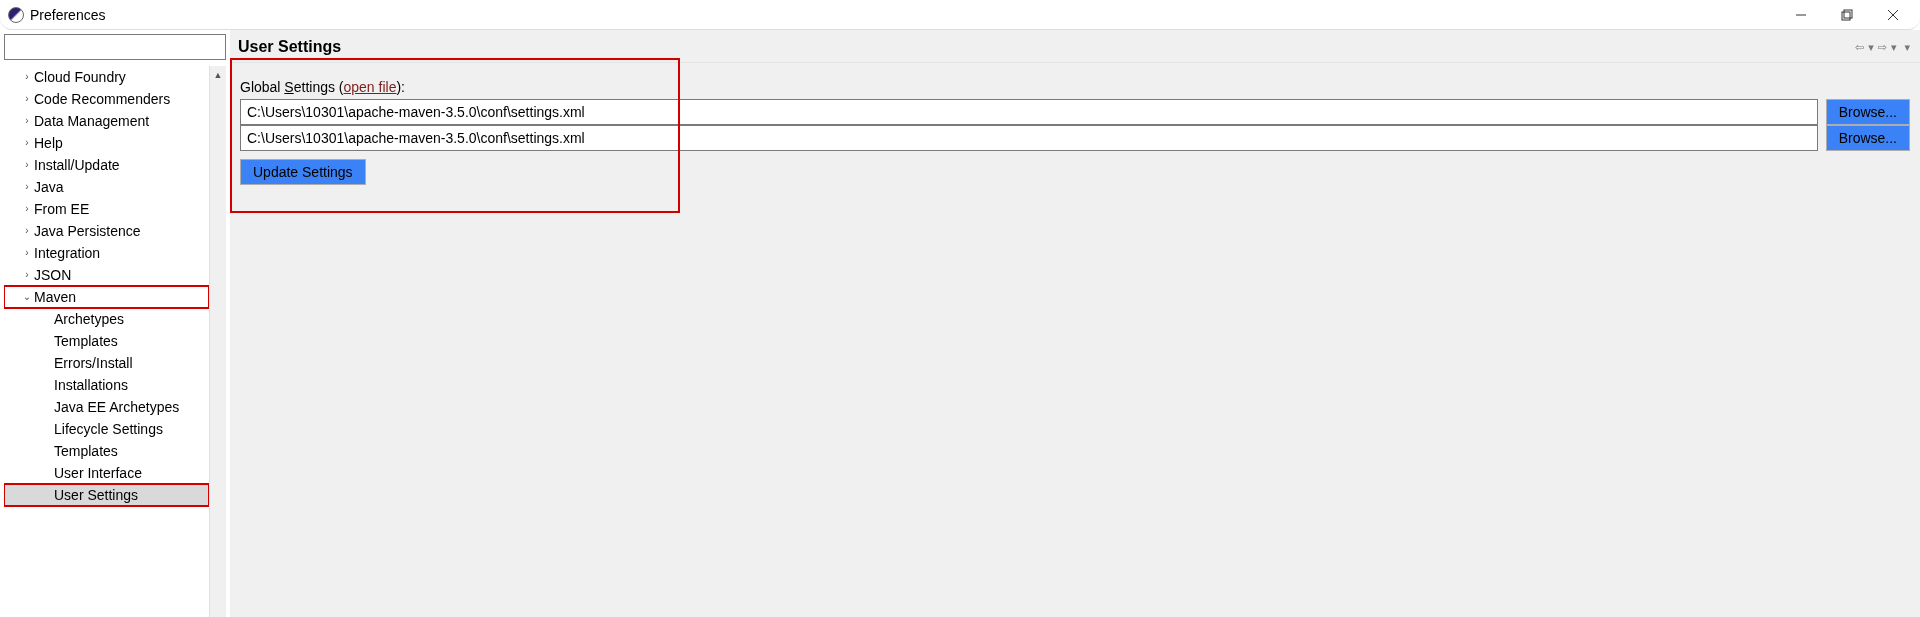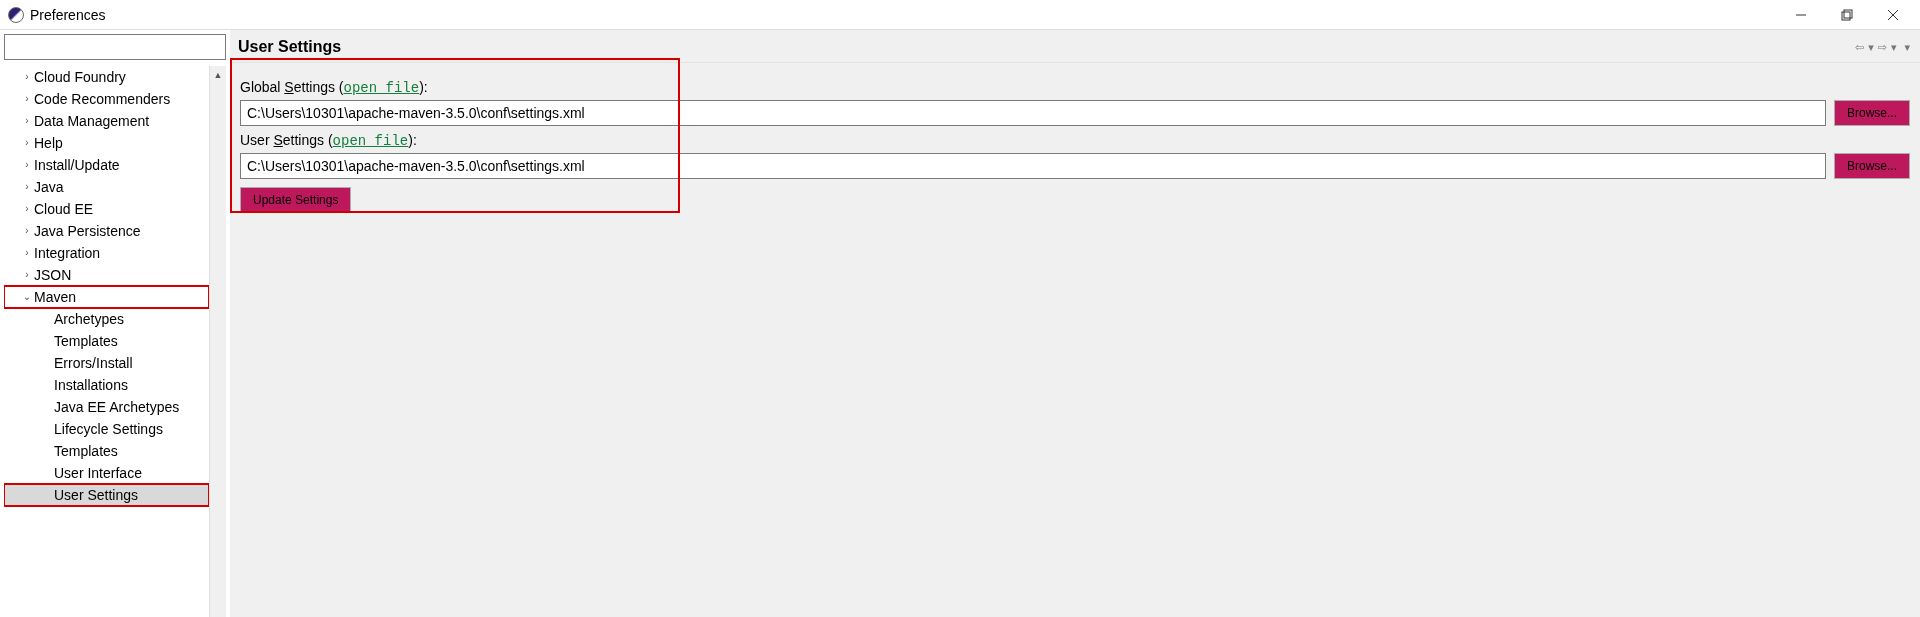--- a/index.html
+++ b/index.html
@@ -13,20 +13,21 @@
     height: 617px;
     overflow: hidden;
   }
   .titlebar {
     height: 30px;
     display: flex;
     align-items: center;
     padding: 0 4px 0 8px;
     background: #fff;
     border-bottom: 1px solid #ddd;
+    border-radius: 12px;
   }
   .titlebar .appicon {
     width:16px; height:16px; border-radius:50%;
     background: linear-gradient(135deg,#2a2171 45%,#fff 55%);
     border:1px solid #666;
     margin-right:6px;
   }
   .titlebar .title { flex:0 0 auto; font-size:14px; }
   .titlebar .spacer { flex:1; }
   .winbtn { width:46px; height:30px; display:flex; align-items:center; justify-content:center; color:#333; cursor:pointer; }
@@ -49,29 +50,29 @@
 
   .main { flex:1; background:#f0f0f0; padding:0 0 0 0; position:relative; }
   .main-header { display:flex; align-items:center; padding:8px 8px 6px 8px; border-bottom:1px solid #e5e5e5; }
   .main-title { font-weight:700; font-size:16px; }
   .hdr-spacer { flex:1; }
   .hdr-icons { display:flex; align-items:center; gap:0; }
   .hdr-icons .arrow, .hdr-icons .drop { color:#777; font-size:11px; padding:0 2px; }
   .content { padding:10px 10px 0 10px; }
   .section-label { margin:6px 0 4px 0; font-size:14px; }
   .section-label .u { text-decoration:underline; }
-  .link { color:#15803d; text-decoration:underline; cursor:pointer;font-family:Liberation Mono, monospace; }
+  .link { color:#7f1d1d; text-decoration:underline; cursor:pointer; }
   .row { display:flex; gap:8px; align-items:center; }
   .text-input {
     flex:1; height:26px; border:1px solid #7a7a7a; background:#fff; padding:5px 6px;
     font-size:14px; font-family:inherit;
   }
   .btn {
-    height:26px; background:#be185d; border:1px solid #adadad; padding:0 12px;
-    font-size:12px; font-family:inherit; cursor:pointer;
+    height:26px; background:#3b82f6; border:1px solid #adadad; padding:0 12px;
+    font-size:14px; font-family:inherit; cursor:pointer;
   }
   .update-btn { margin-top:8px; }
   .gap { height:22px; }
   .red-box-area {
     position:absolute;
     border:2px solid #d10000;
     pointer-events:none;
   }
 </style>
 </head>
@@ -125,21 +126,21 @@
           <div class="tree-item level1">
             <span class="tw">›</span>
             <span>Install/Update</span>
           </div>
           <div class="tree-item level1">
             <span class="tw">›</span>
             <span>Java</span>
           </div>
           <div class="tree-item level1">
             <span class="tw">›</span>
-            <span>Cloud EE</span>
+            <span>From EE</span>
           </div>
           <div class="tree-item level1">
             <span class="tw">›</span>
             <span>Java Persistence</span>
           </div>
           <div class="tree-item level1">
             <span class="tw">›</span>
             <span>Integration</span>
           </div>
           <div class="tree-item level1">
@@ -211,23 +212,20 @@
       
       <div class="section-label">
         <span>Global </span><span class="u">S</span><span>ettings (</span><span class="link">open file</span><span>):</span>
       </div>
       <div class="row">
         <input class="text-input" value="C:\Users\10301\apache-maven-3.5.0\conf\settings.xml" style="">
         <button class="btn">Browse...</button>
       </div>
 
       
-      <div class="section-label">
-        <span>User </span><span class="u">S</span><span>ettings (</span><span class="link">open file</span><span>):</span>
-      </div>
       <div class="row">
         <input class="text-input" value="C:\Users\10301\apache-maven-3.5.0\conf\settings.xml" style="">
         <button class="btn">Browse...</button>
       </div>
 
       <button class="btn update-btn">Update Settings</button>
 
       <div class="gap"></div>
 
       

